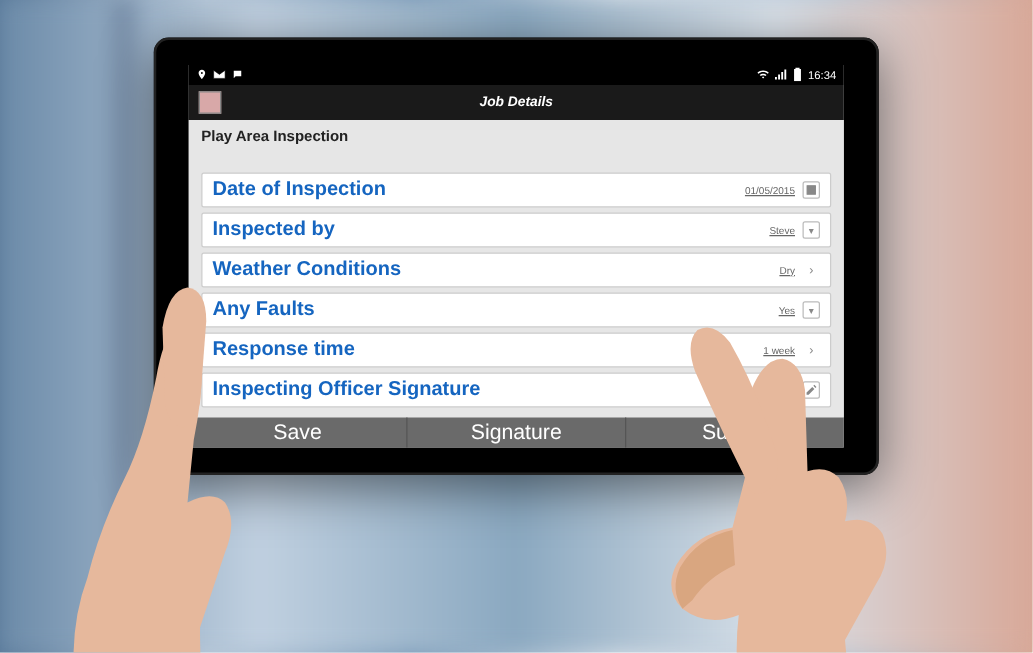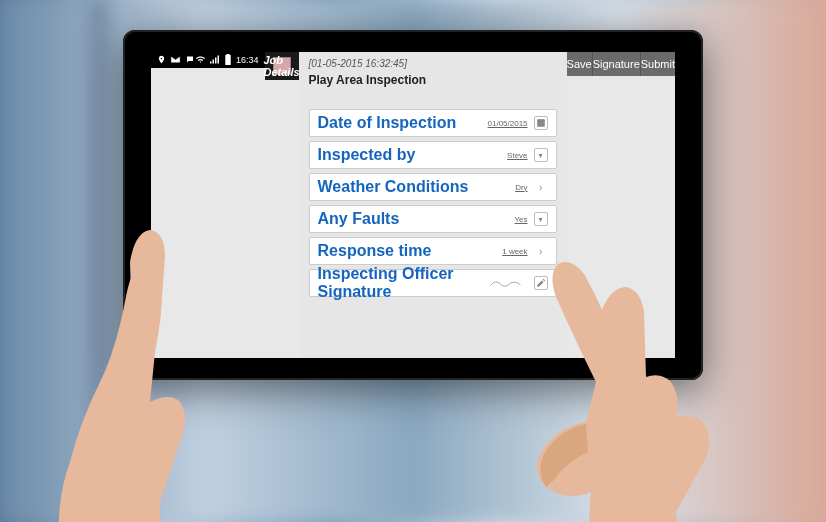--- a/index.html
+++ b/index.html
@@ -30,21 +30,21 @@
     background: #000;
     border-radius: 12px;
     padding: 22px 28px;
     box-shadow: 0 10px 40px rgba(0,0,0,.5), inset 0 0 0 2px #222;
   }
   .screen {
     width: 100%;
     height: 100%;
     background: #e8e8e8;
     display: flex;
-    flex-direction: row;
+    flex-direction: column;
     position: relative;
   }
   .status-bar {
     height: 16px;
     background: #000;
     color: #fff;
     display: flex;
     align-items: center;
     justify-content: space-between;
     font-size: 9px;
@@ -132,21 +132,21 @@
   .field-icon.chevron { border: none; color: #888; font-size: 10px; }
   .sig-squiggle { width: 40px; height: 14px; }
   .bottom-bar {
     height: 24px;
     background: #6a6a6a;
     display: flex;
   }
   .bottom-btn {
     flex: 1;
     color: #fff;
-    font-size: 11px;
+    font-size: 17px;
     display: flex;
     align-items: center;
     justify-content: center;
     border-right: 1px solid #555;
     cursor: pointer;
   }
   .bottom-btn:last-child { border-right: none; }
 
   
   .hand {
@@ -209,21 +209,20 @@
         <span>16:34</span>
       </div>
     </div>
 
     <div class="title-bar">
       <span class="app-icon"></span>
       <span class="title">Job Details</span>
     </div>
 
     <div class="content">
-      <div class="timestamp">[01-05-2015 16:32:45]</div>
       <div class="form-title">Play Area Inspection</div>
 
       <div class="field-row">
         <span class="field-label">Date of Inspection</span>
         <span class="field-value-wrap">
           <span class="field-value">01/05/2015</span>
           <span class="field-icon">
             <svg width="10" height="10" viewBox="0 0 24 24">
                 <path fill="#888" d="M4 4h16v16H4z M4 8h16" stroke="#888" stroke-width="2"></path>
                 <rect x="4" y="4" width="16" height="4" fill="#888"></rect>

